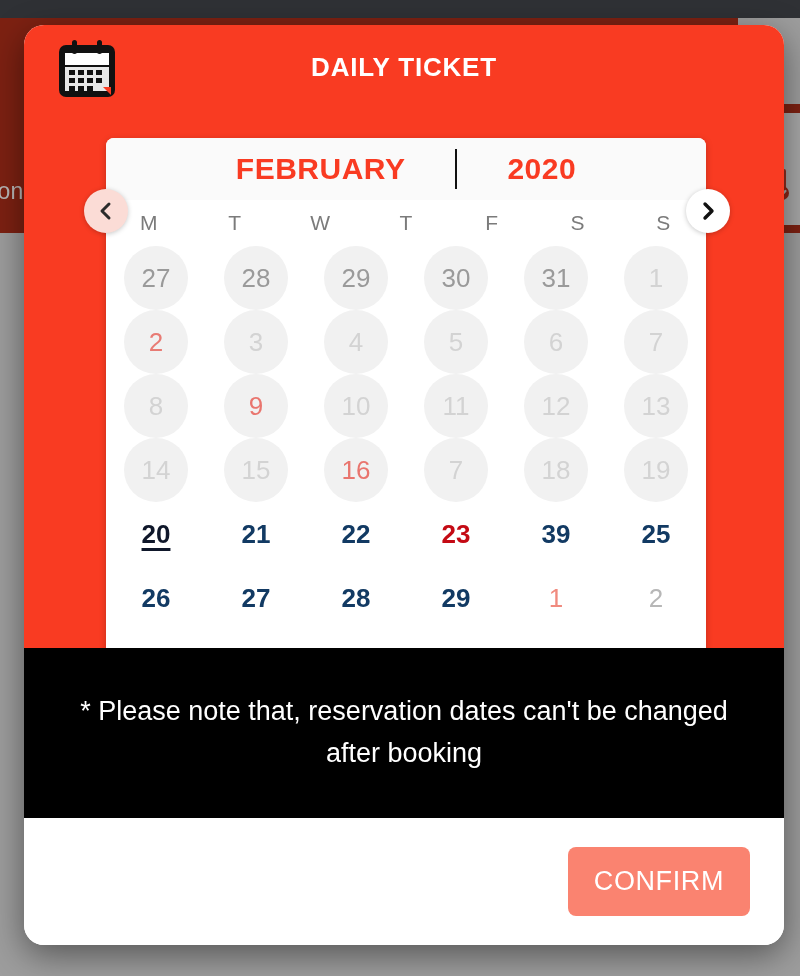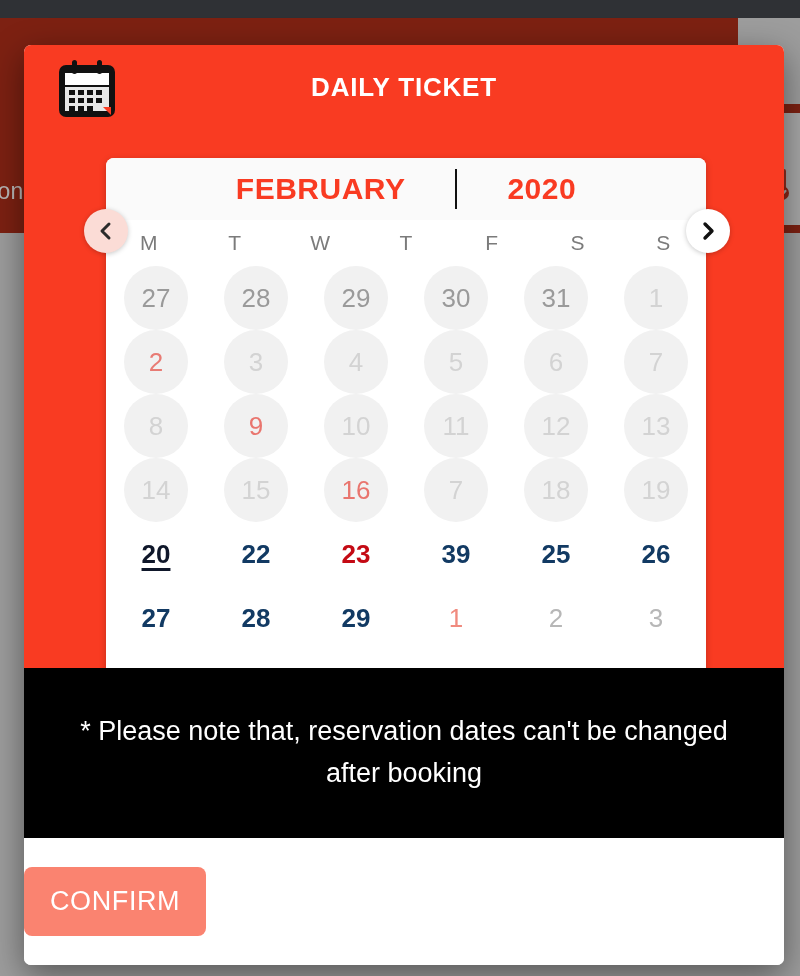--- a/index.html
+++ b/index.html
@@ -68,25 +68,24 @@
     background: #9d9d9d;
   }
 
   
   #modal {
     position: absolute;
     left: 24px;
     top: 25px;
     width: 760px;
     height: 920px;
-    border-radius: 7px;
+    border-radius: 20px;
     background: #ffffff;
     box-shadow: 0 10px 34px rgba(0,0,0,.45);
     overflow: hidden;
-    margin-top: 20px;
   }
 
   
   #modal-red {
     position: absolute;
     top: 0; left: 0; right: 0;
     height: 623px;
     background: #f93b22;
   }
   #header-icon {
@@ -230,20 +229,21 @@
     text-align: center;
   }
 
   
   #modal-footer {
     position: absolute;
     top: 793px; left: 0; right: 0; bottom: 0;
     background: #ffffff;
     display: flex;
     align-items: center;
+    justify-content: flex-end;
     padding-right: 34px;
   }
   #confirm-button {
     background: #fa8370;
     color: #ffffff;
     border: none;
     border-radius: 8px;
     font-family: "Liberation Sans", sans-serif;
     font-size: 27px;
     letter-spacing: .6px;
@@ -385,20 +385,23 @@
         <div class="day-cell">
           <div class="day-pill disabled circle">18</div>
         </div>
         <div class="day-cell">
           <div class="day-pill disabled circle">19</div>
         </div>
         <div class="day-cell">
           <div class="day-pill today">20</div>
         </div>
         <div class="day-cell">
+          <div class="day-pill avail">21</div>
+        </div>
+        <div class="day-cell">
           <div class="day-pill avail">22</div>
         </div>
         <div class="day-cell">
           <div class="day-pill avail-sun">23</div>
         </div>
         <div class="day-cell">
           <div class="day-pill avail">39</div>
         </div>
         <div class="day-cell">
           <div class="day-pill avail">25</div>

